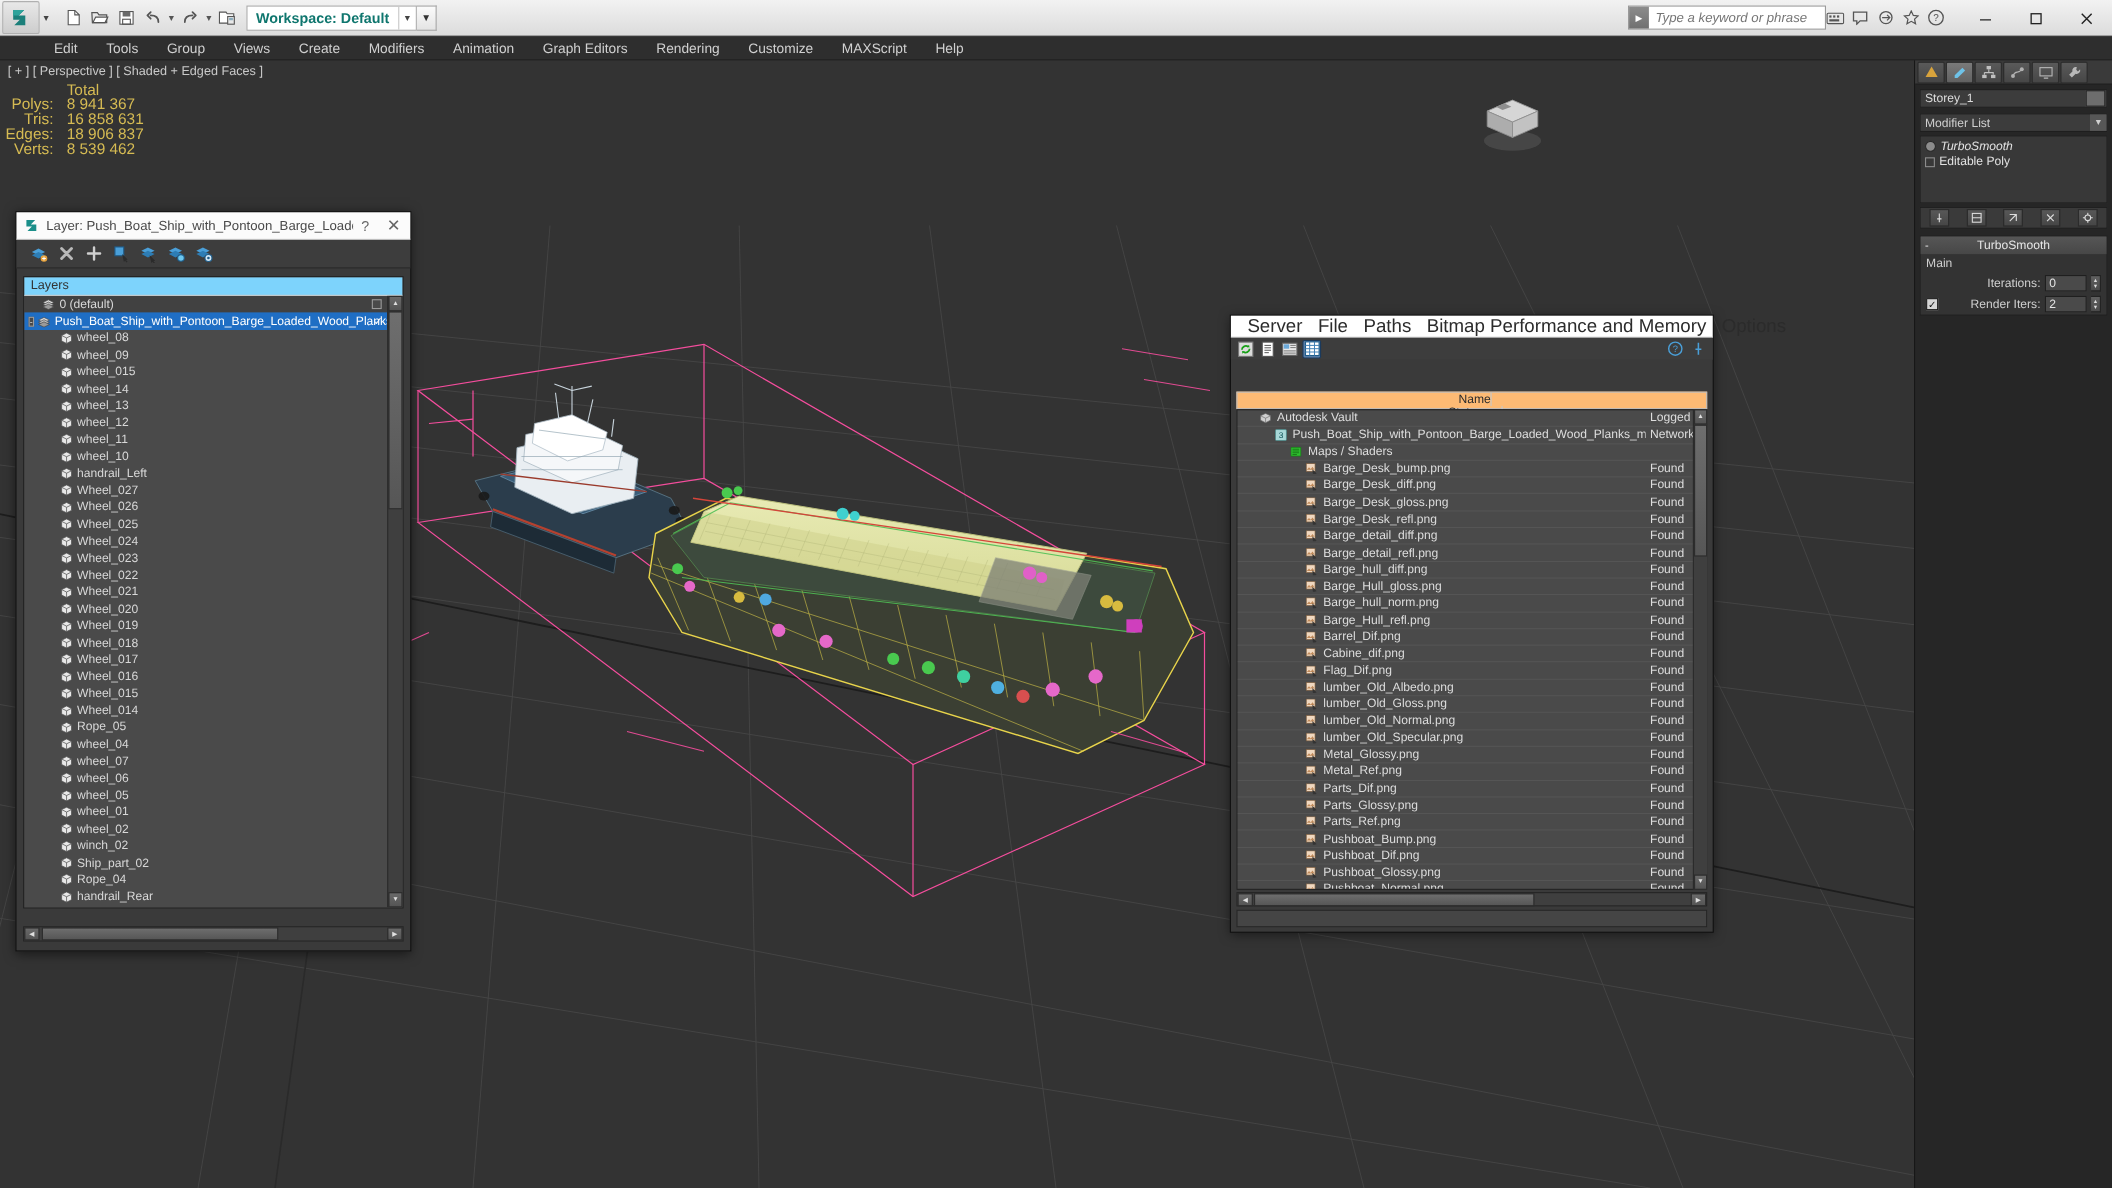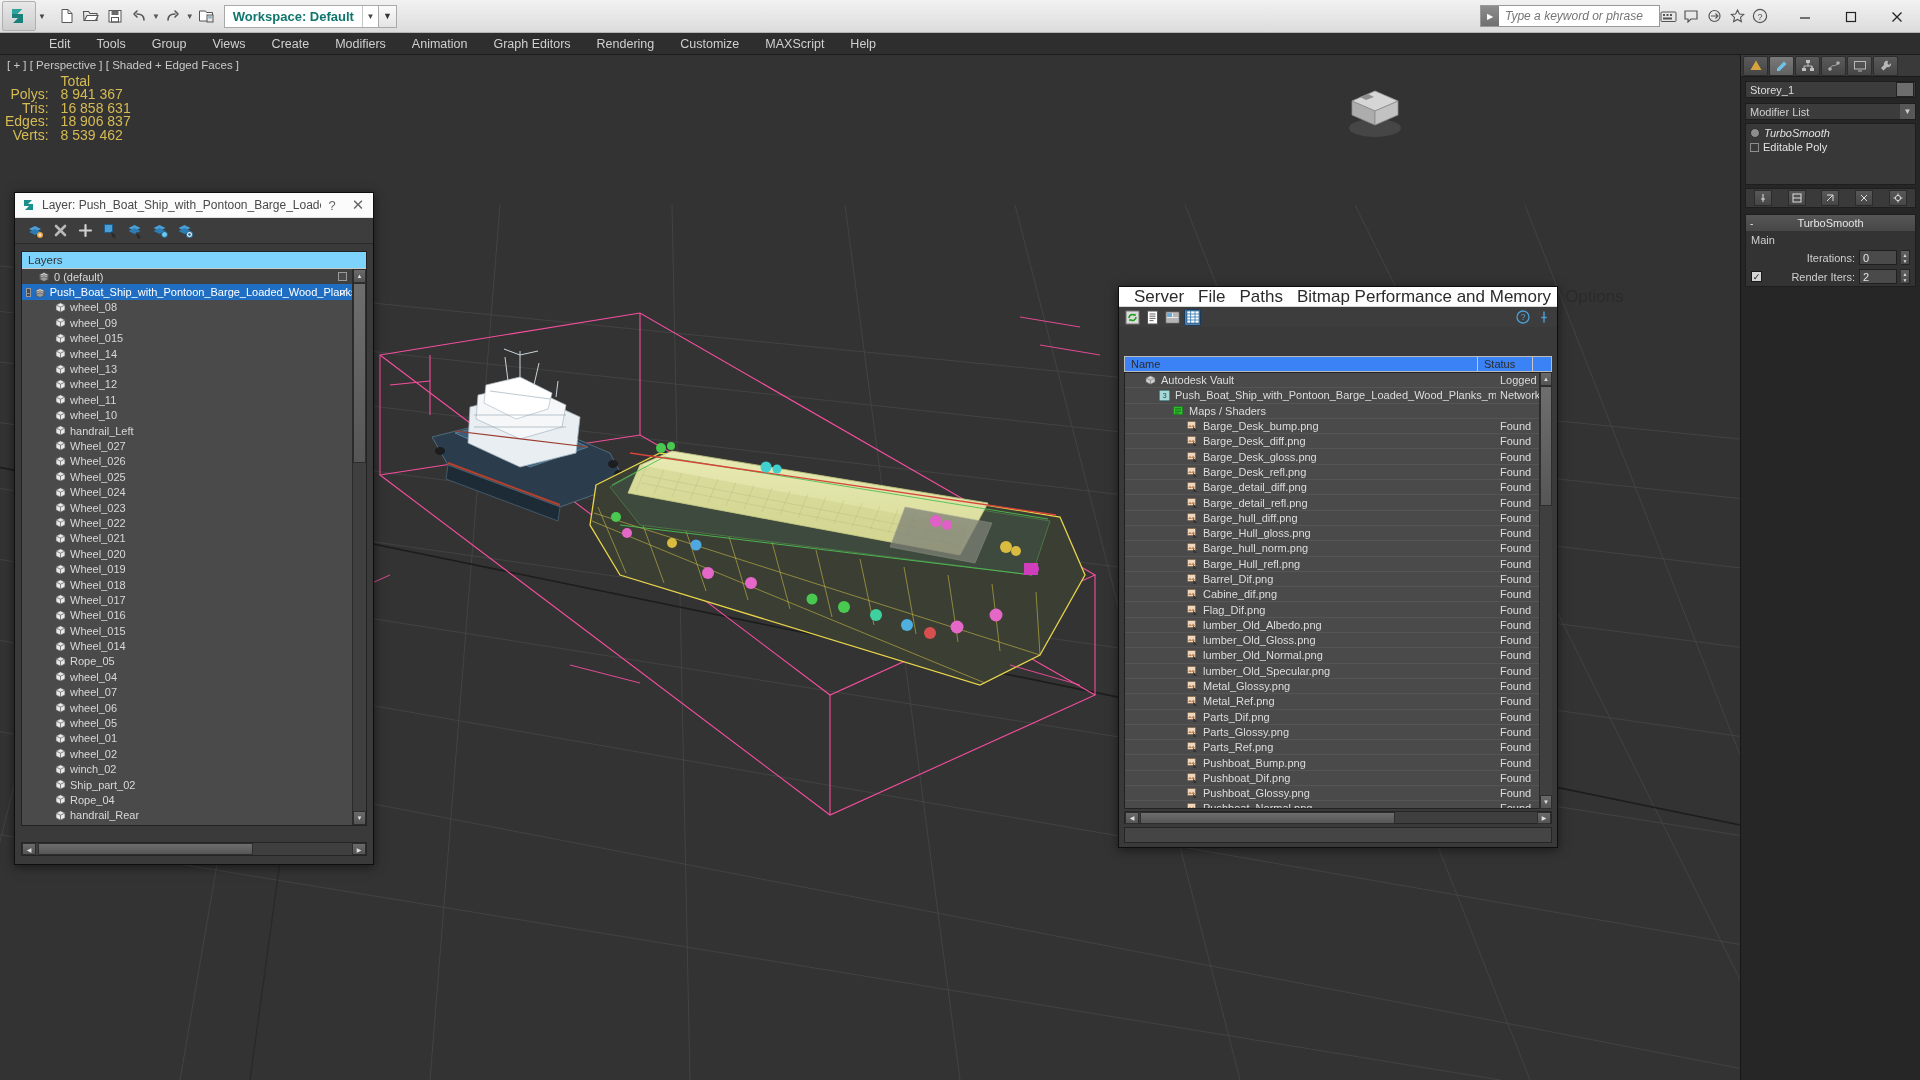--- a/index.html
+++ b/index.html
@@ -237,22 +237,22 @@
   .at-title .ic{ margin:0 7px 0 8px; display:flex; }
   .at-title .txt{ font-size:12px; color:#4a4a4a; flex:1; }
   .at-wbtn{ width:32px; height:25px; display:flex; align-items:center; justify-content:center; font-size:12px; color:#555; cursor:pointer;}
   .at-menu{ height:20px; background:#fff; display:flex; align-items:center; padding-left:8px; gap:0; border-bottom:1px solid #d8d8d8;}
   .at-menu span{ font-size:17px; color:#2b2b2b; padding:1px 7px; cursor:pointer; white-space:nowrap;text-align:right;}
   .at-tools{ height:20px; background:#3d3d3d; display:flex; align-items:center; padding-left:5px; gap:3px; position:relative;}
   .at-tool{ width:17px;height:17px; display:flex;align-items:center;justify-content:center; cursor:pointer; border-radius:2px;}
   .at-tool.act{ background:#5a7fa8; border:1px solid #1b3a5c; }
   .at-help{ position:absolute; right:5px; display:flex; gap:4px; }
   .at-hdr{
-    position:absolute; left:5px; right:5px; top:69px; height:16px; background:#3b82f6;
-    display:flex; align-items:center; border:1px solid #bcbcbc;
+    position:absolute; left:5px; right:5px; top:69px; height:16px; background:#fdba74;
+    display:flex; align-items:center; border:1px solid #bcbcbc;flex-direction:column;
   }
   .at-hdr .col{ font-size:11px; color:#2b2b2b; padding-left:6px; border-right:1px solid #c7c7c7; height:100%; display:flex; align-items:center;}
   .at-hdr .col.name{ flex:1; }
   .at-hdr .col.status{ width:55px; }
   .at-hdr .col.last{ width:18px; border:none; }
   #atrows{
     position:absolute; left:5px; right:5px; top:85px; bottom:38px;
     background:#4a4a4a; border:1px solid #222; overflow:hidden;
   }
   .arow{

